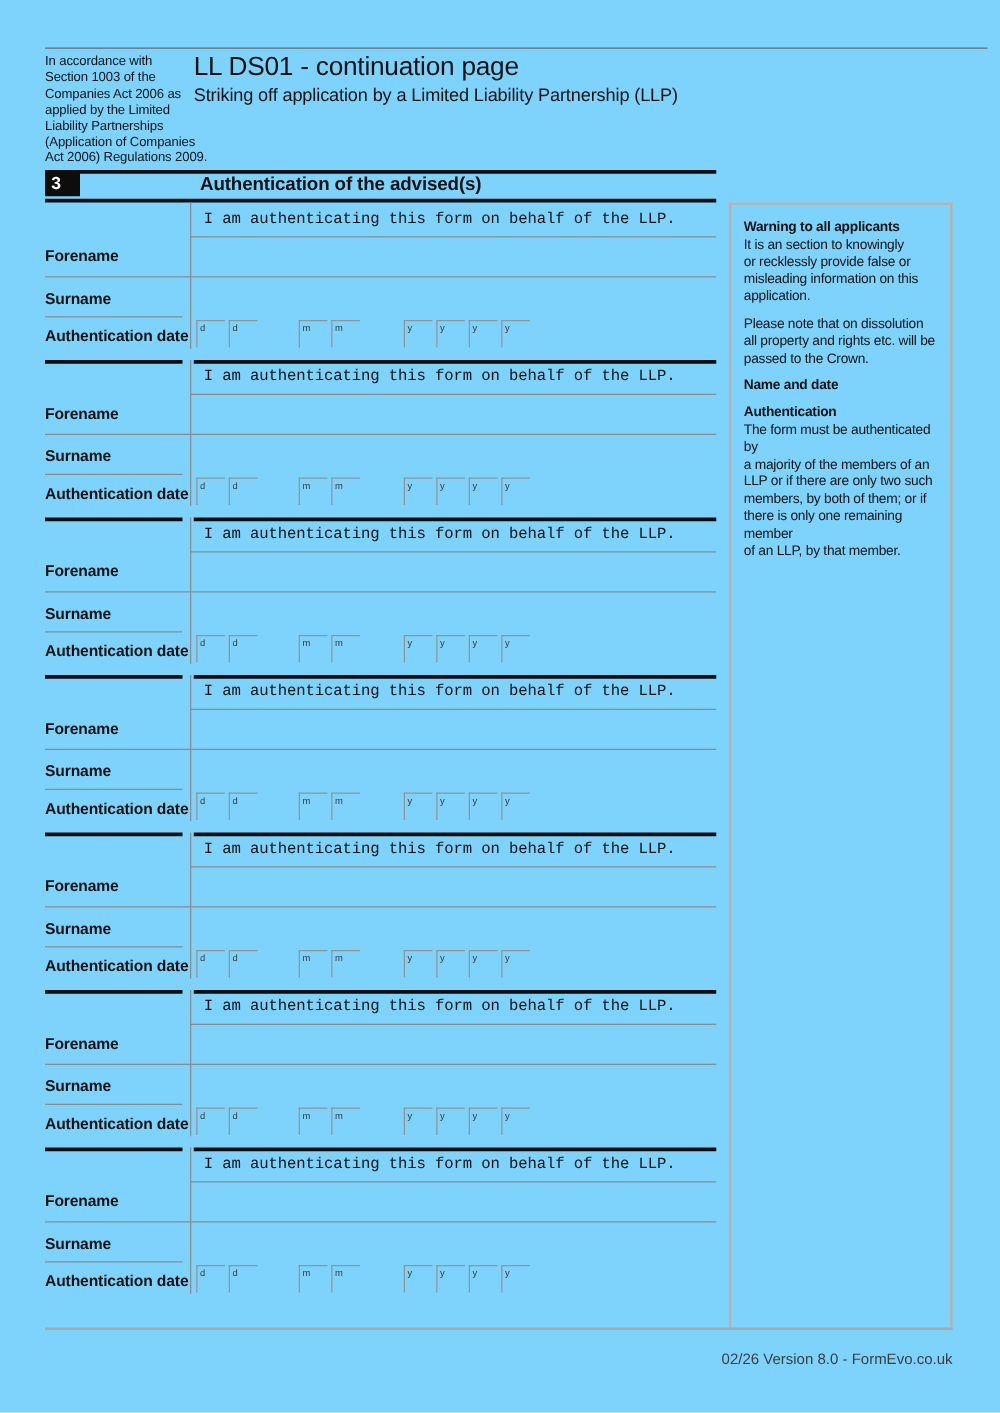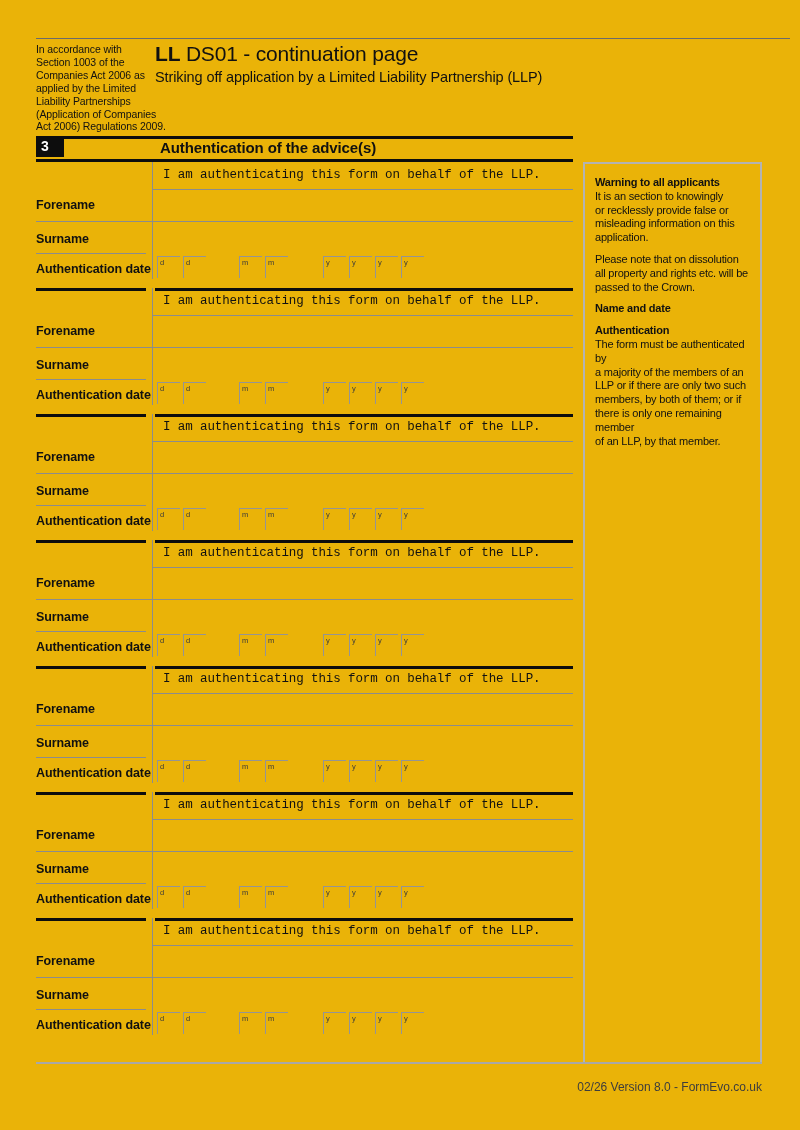--- a/index.html
+++ b/index.html
@@ -1,30 +1,30 @@
 <!DOCTYPE html>
 <html><head>
 <meta charset="utf-8">
 <style>
   html,body { margin:0; padding:0; background:#e8e8e8; }
   .page {
     position:relative; width:800px; height:1130px; margin:0 auto;
-    background:#eab308; font-family:"Liberation Sans", sans-serif; color:#111;
+    background:#7dd3fc; font-family:"Liberation Sans", sans-serif; color:#111;
     overflow:hidden;
   }
   .abs { position:absolute; }
 
   
   .top-rule { left:36px; top:38px; width:754px; height:1px; background:#6b6b6b; }
   .legal-note {
     left:36px; top:43px; width:130px;
     font-size:10.5px; line-height:12.9px; white-space:pre-line; letter-spacing:-0.1px;
   }
   .form-title { left:155px; top:42px; font-size:21px; letter-spacing:-0.2px; white-space:nowrap; }
-  .form-title .bold { font-weight:bold; }
+  .form-title .bold { font-weight:normal; }
   .form-subtitle { left:155px; top:69px; font-size:14.5px; letter-spacing:-0.1px; white-space:nowrap; }
 
   
   .section-bar { left:36px; top:136px; width:537px; height:26px; }
   .section-topline { position:absolute; left:0; top:0; width:100%; height:3px; background:#0d0d0d; }
   .section-numbox {
     position:absolute; left:0; top:0; width:28px; height:21px; background:#0d0d0d;
     color:#fff; font-weight:bold; font-size:14px; line-height:21px; padding-left:5px; box-sizing:border-box;
   }
   .section-title {
@@ -97,21 +97,21 @@
 
   <div class="abs form-title">
     <span class="bold">LL</span>
     <span>DS01 - continuation page</span>
   </div>
   <div class="abs form-subtitle">Striking off application by a Limited Liability Partnership (LLP)</div>
 
   <div class="abs section-bar">
     <div class="section-topline"></div>
     <div class="section-numbox">3</div>
-    <div class="section-title">Authentication of the advice(s)</div>
+    <div class="section-title">Authentication of the advised(s)</div>
     <div class="section-bottomline"></div>
   </div>
 
   <div class="abs blocks-area">
   <div class="member-block first" style="top: 0px;">
 
     <div class="vdiv"></div>
     <div class="statement">I am authenticating this form on behalf of the LLP.</div>
     <div class="rule statement-rule"></div>
     <div class="row-label forename-label">Forename</div>

